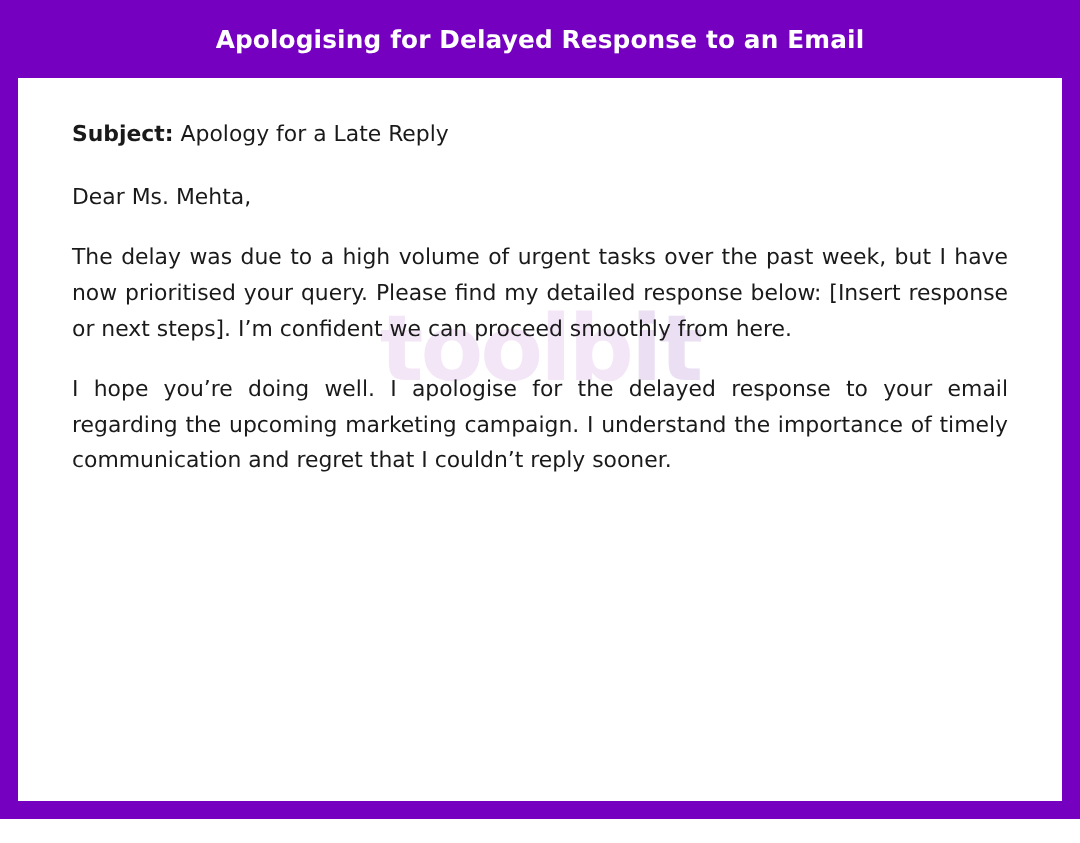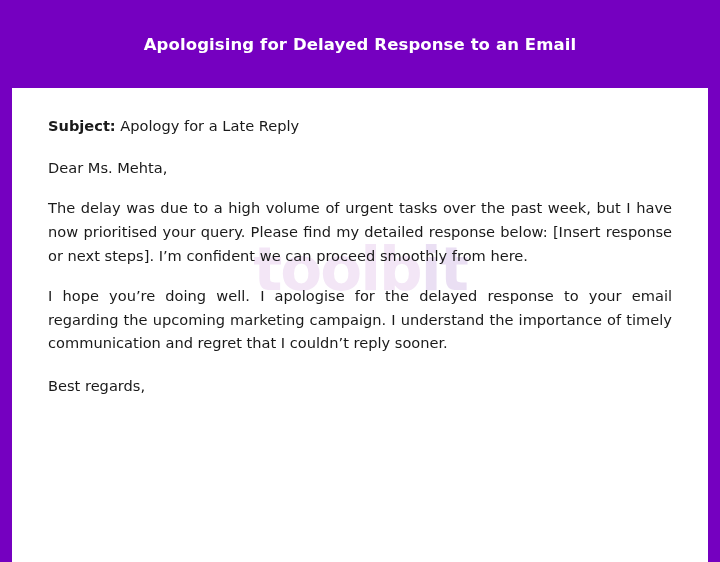--- a/index.html
+++ b/index.html
@@ -15,21 +15,21 @@
   }
   .page {
     position: relative;
     width: 720px;
     height: 562px;
     box-sizing: border-box;
     background: #ffffff;
   }
   .header {
     background: #7500c0;
-    height: 88px;
+    height: 52px;
     display: flex;
     align-items: center;
     justify-content: center;
     box-sizing: border-box;
   }
   .header-title {
     color: #ffffff;
     font-size: 16.5px;
     font-weight: bold;
     letter-spacing: 0.1px;
@@ -118,20 +118,19 @@
           <span class="subject-label">Subject:</span>
           <span>Apology for a Late Reply</span>
         </div>
 
         <div class="para salutation nojustify">Dear Ms. Mehta,</div>
 
         <p class="para">The delay was due to a high volume of urgent tasks over the past week, but I have now prioritised your query. Please find my detailed response below: [Insert response or next steps]. I’m confident we can proceed smoothly from here.</p>
         <p class="para">I hope you’re doing well. I apologise for the delayed response to your email regarding the upcoming marketing campaign. I understand the importance of timely communication and regret that I couldn’t reply sooner.</p>
 
         <div class="signoff">
-          <div>Best regards,</div>
         </div>
 
       </div>
     </div>
   </div>
 
 </div>
 
 </body></html>

